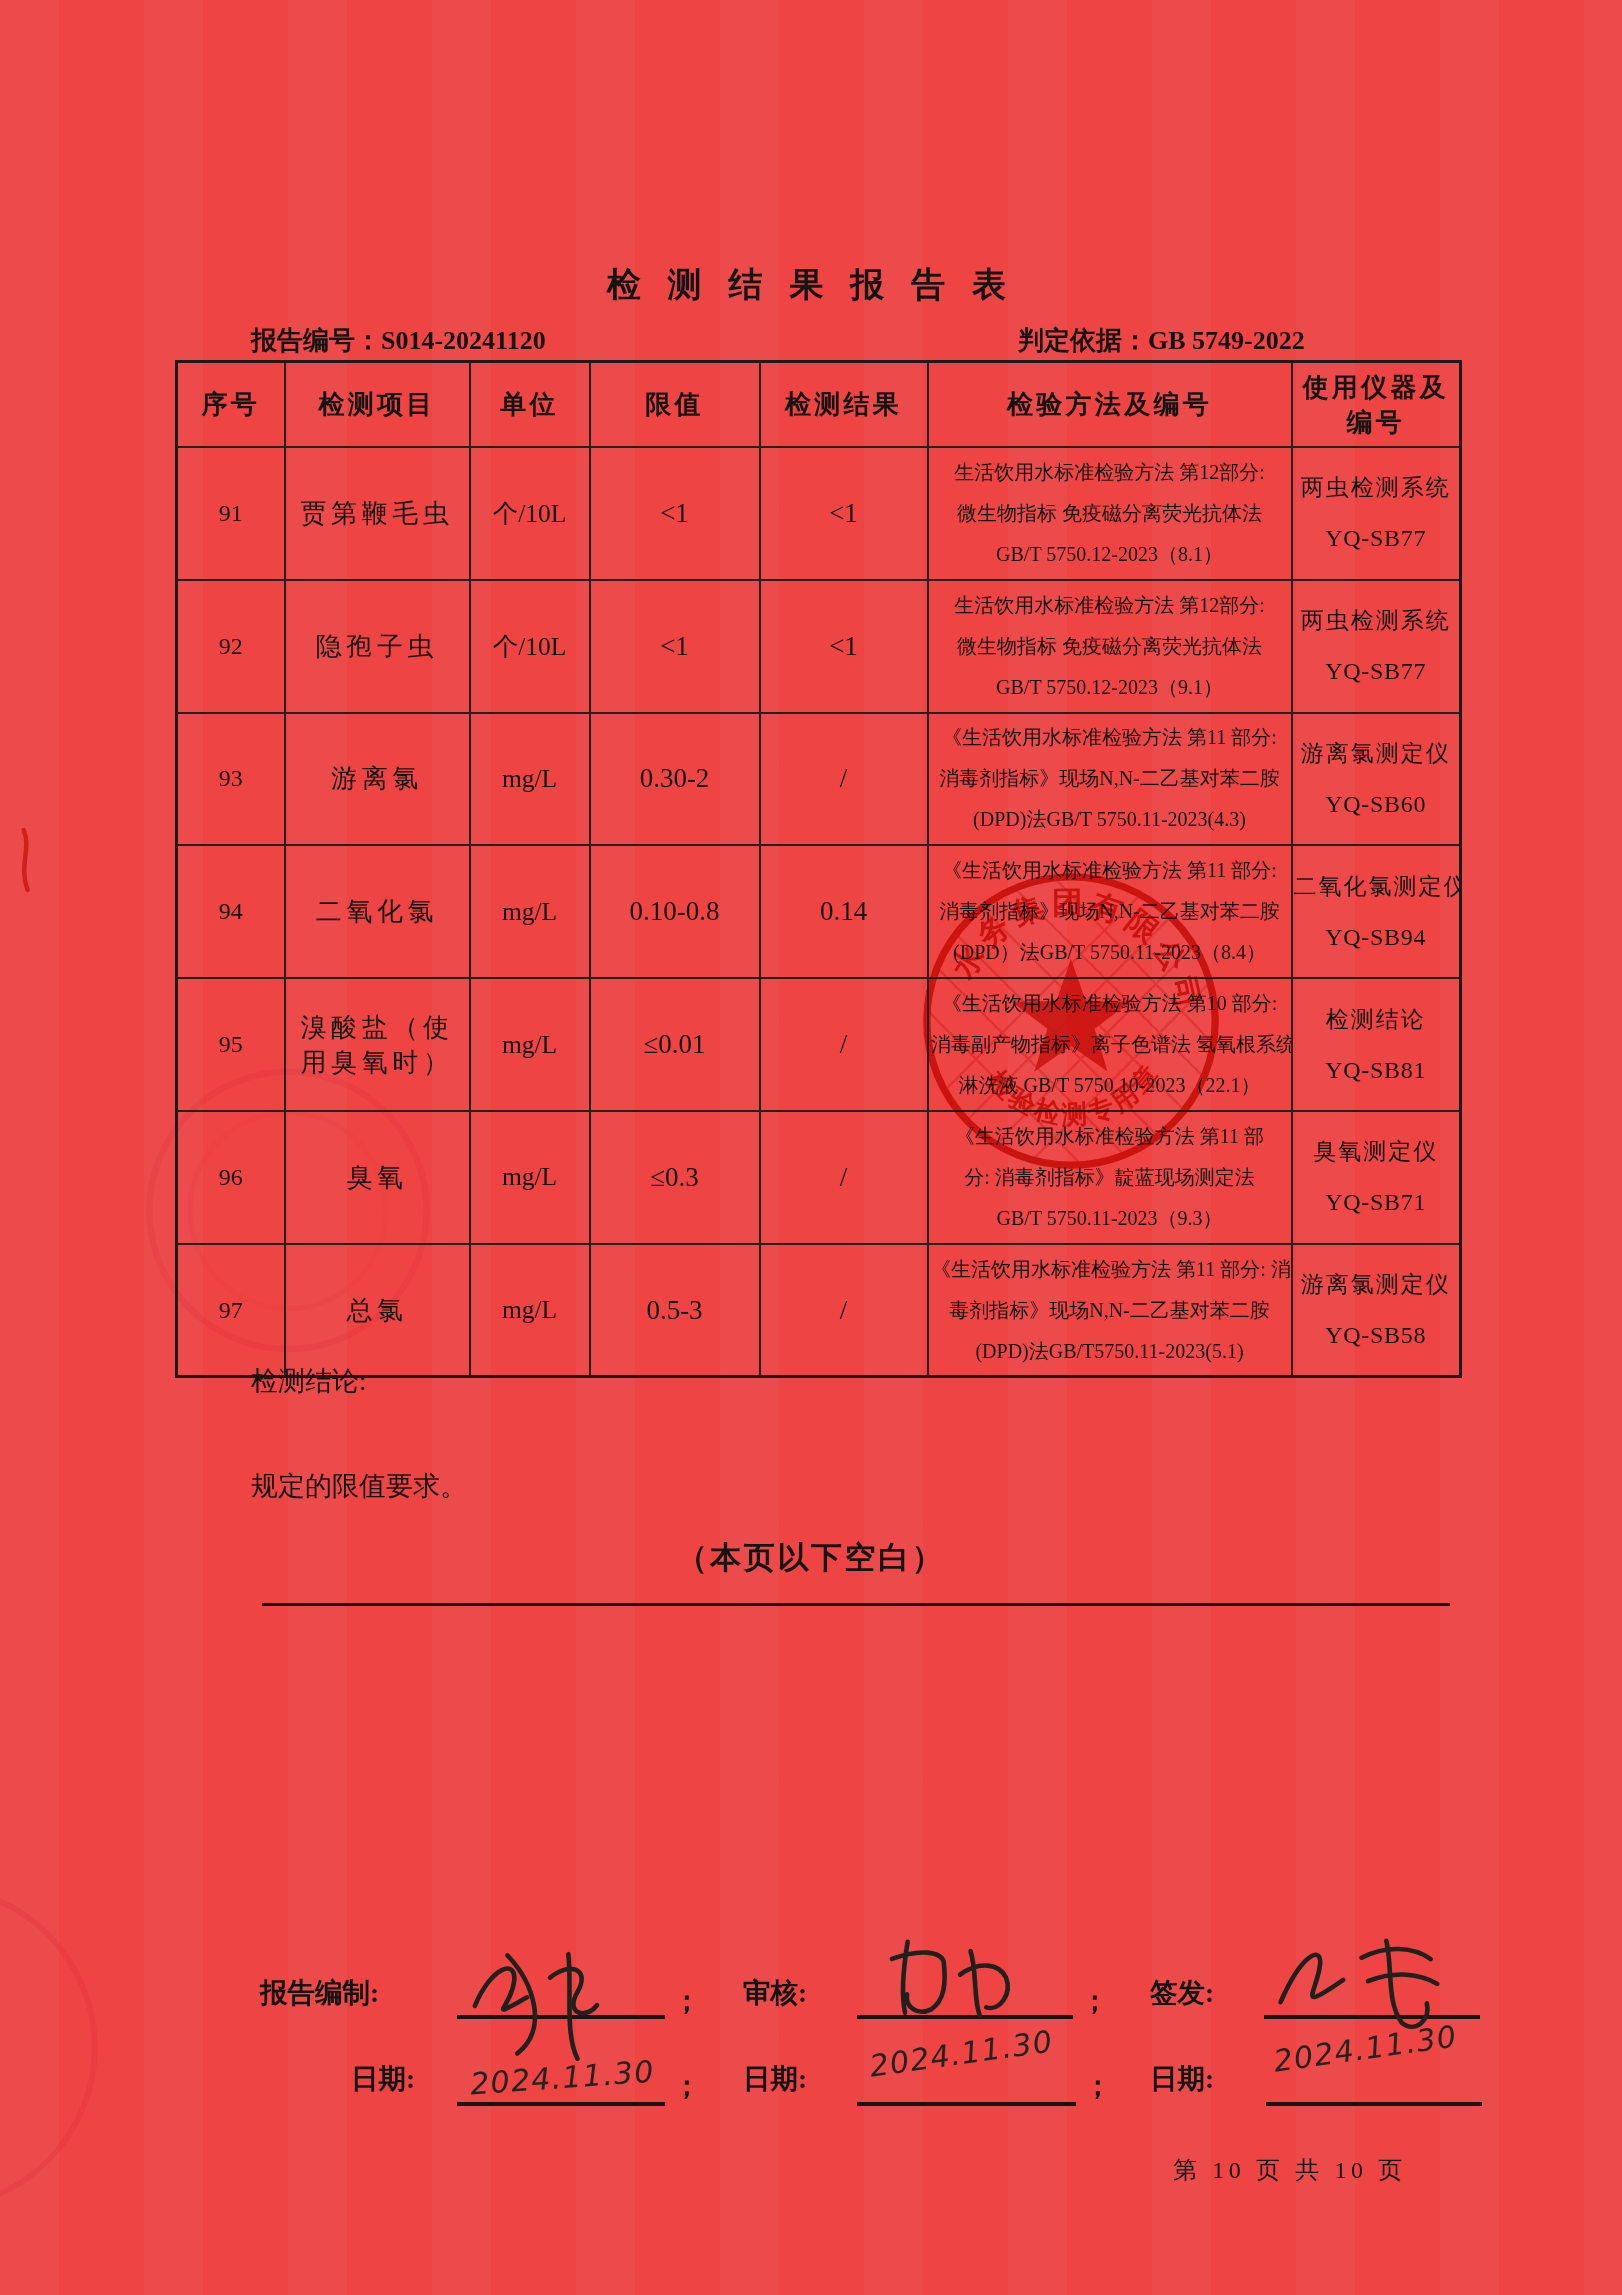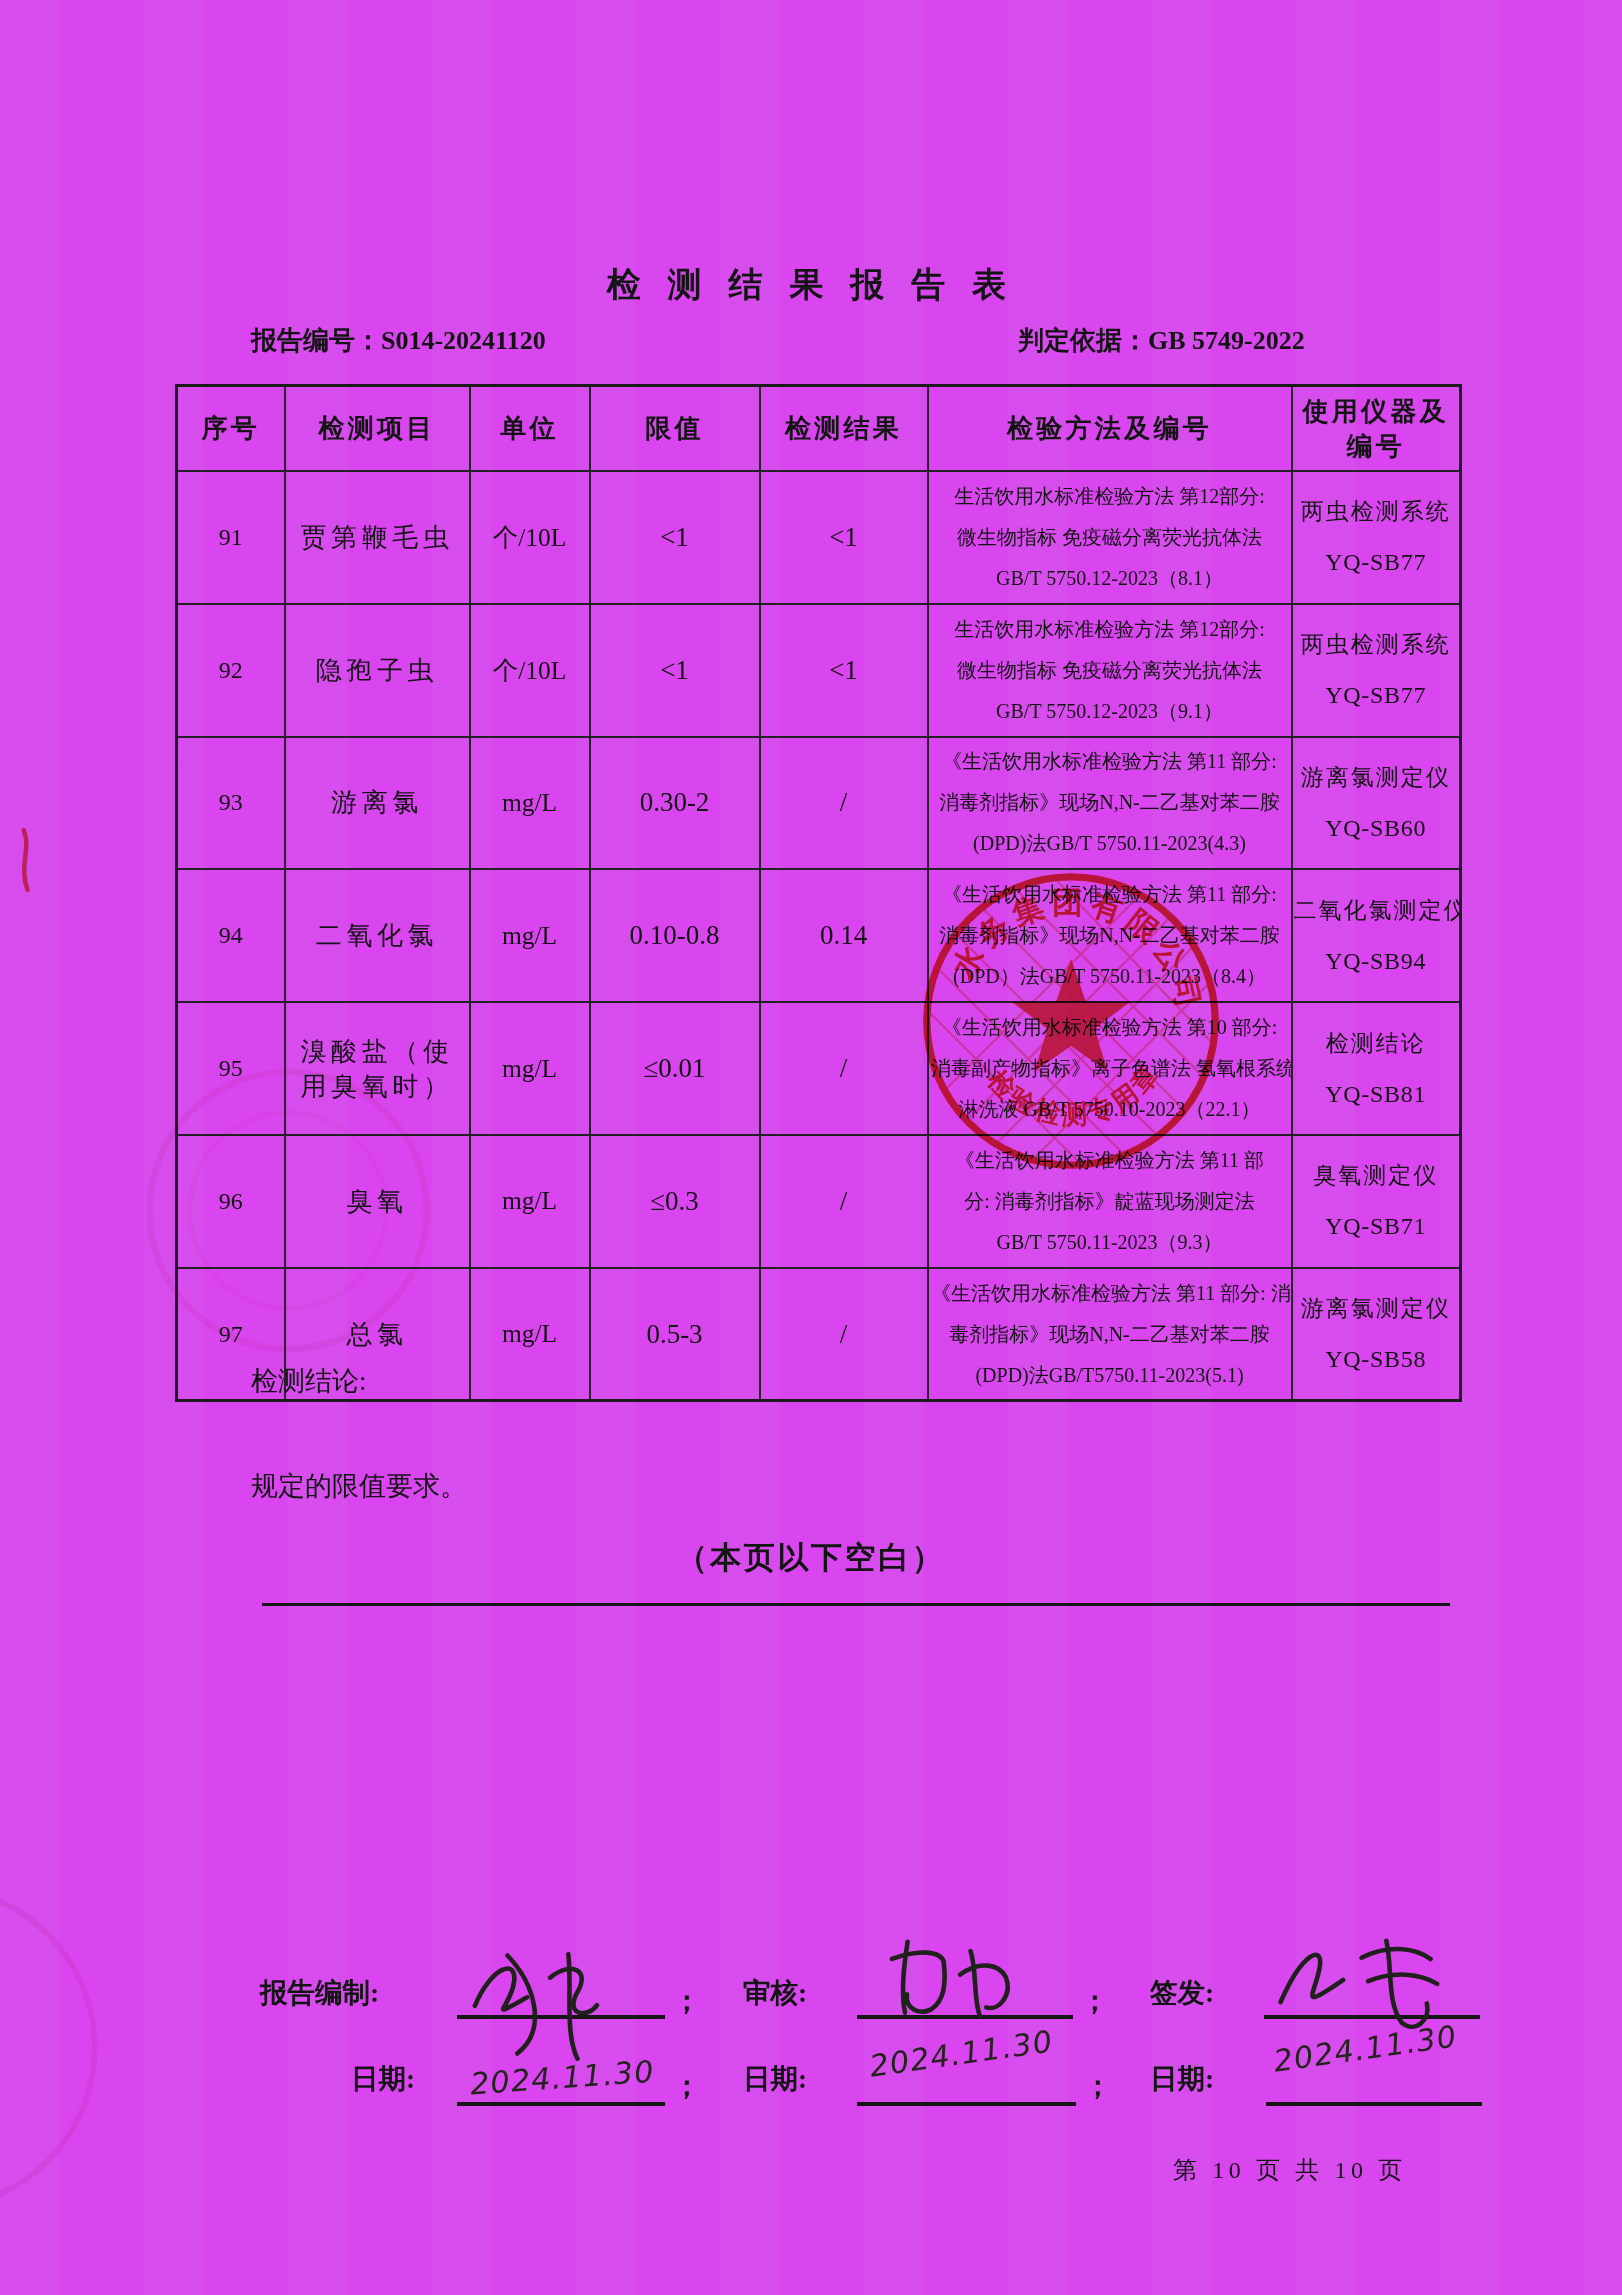--- a/index.html
+++ b/index.html
@@ -1,26 +1,26 @@
 <!DOCTYPE html>
 <html style="font-size:10.5px"><head>
 <meta charset="utf-8">
 <style>
   html,body{margin:0;padding:0;background:#e8e8e6;}
-  .page{position:relative;width:1622px;height:2295px;background:#d946ef;overflow:hidden;
+  .page{position:relative;width:1622px;height:2295px;background:#ef4444;overflow:hidden;
         font-family:"Liberation Serif","DejaVu Serif",serif;color:#141414;}
   .scan-tint{position:absolute;inset:0;pointer-events:none;
       background:repeating-linear-gradient(90deg,rgba(190,200,205,.05) 0 59px,rgba(255,255,255,0) 59px 144px);}
   .title{position:absolute;top:262px;left:0;width:100%;text-align:center;
          font-size:34px;font-weight:bold;letter-spacing:9.2px;}
   .meta{position:absolute;top:323px;left:0;width:100%;font-size:26px;font-weight:bold;}
   .meta .report-no{position:absolute;left:251px;top:0;}
   .meta .basis{position:absolute;left:1018px;top:0;}
 
-  table.rtable{position:absolute;left:175px;top:384px;width:1284px;table-layout:fixed;
+  table.rtable{position:absolute;left:175px;top:360px;width:1284px;table-layout:fixed;
                border-collapse:collapse;border:3.3px solid #1b1b1b;}
   .rtable th,.rtable td{border:2px solid #222;text-align:center;vertical-align:middle;
                font-family:"Liberation Serif","DejaVu Serif",serif;}
   .rtable th{height:81px;font-size:26px;font-weight:bold;letter-spacing:3.3px;}
   .rtable tr.data{height:129px;}
   td.c-no{font-size:24px;margin-left:48px;}
   td.c-item{font-size:26px;letter-spacing:4.6px;padding:0 10.5px;}
   td.c-unit{font-size:25.5px;}
   td.c-limit{font-size:27px;}
   td.c-result{font-size:27px;}

